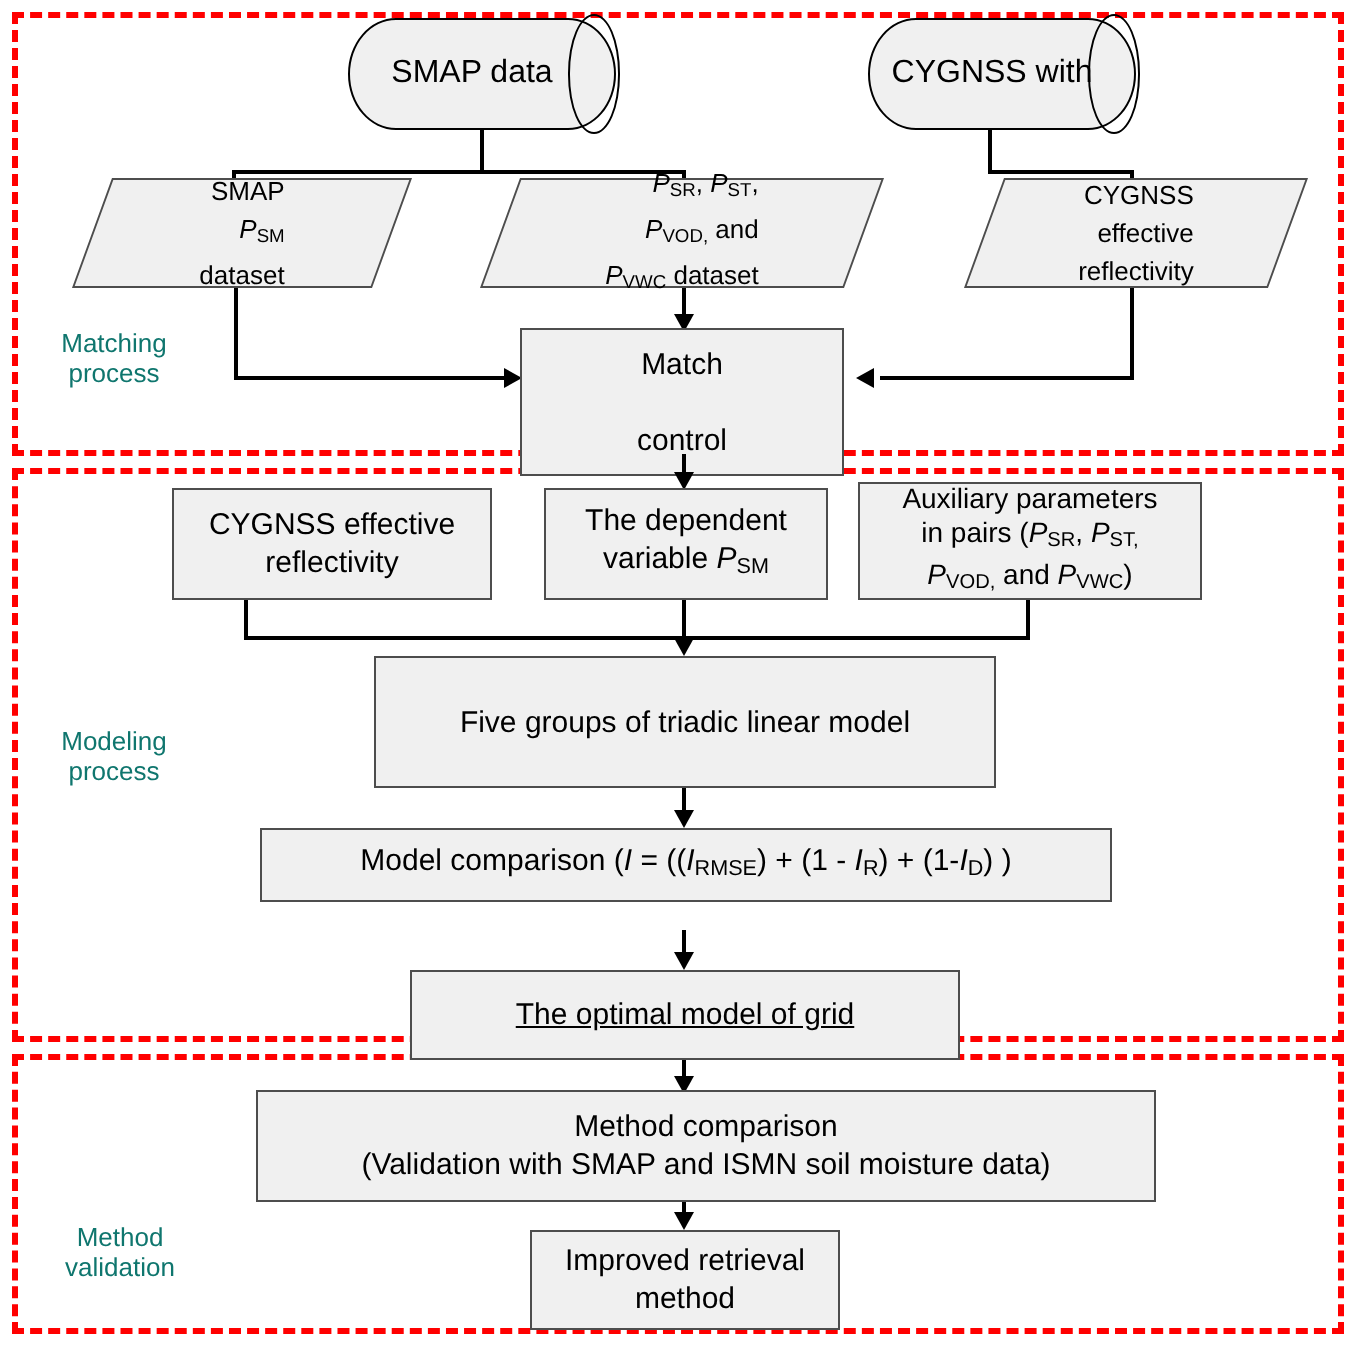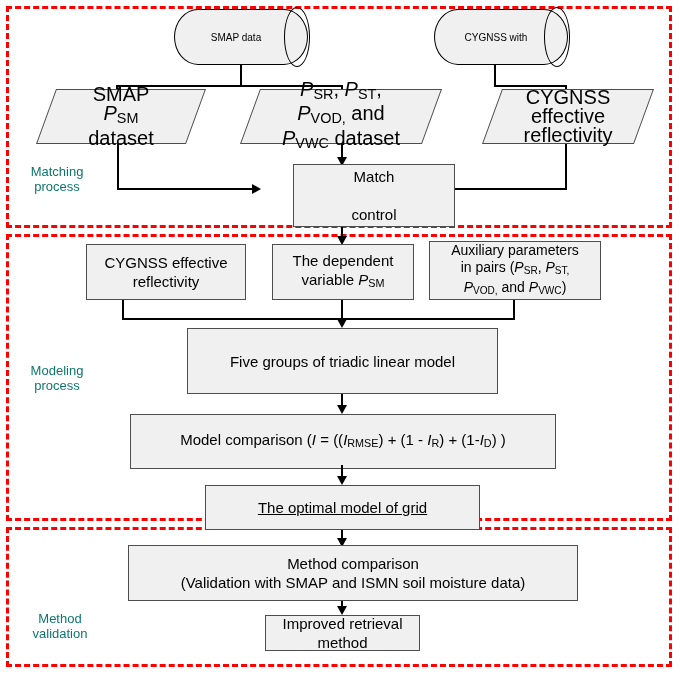--- a/index.html
+++ b/index.html
@@ -71,21 +71,21 @@
     border-radius: 50%;
     box-sizing: border-box;
     background: transparent;
   }
   .cylinder .cyl-text {
     position: absolute;
     inset: 0;
     display: flex;
     align-items: center;
     justify-content: center;
-    font-size: 10px;
+    font-size: 16px;
     color: #000;
     padding-right: 10px;
     box-sizing: border-box;
   }
   
   .parallelogram {
     position: absolute;
     box-sizing: border-box;
   }
   .parallelogram .par-shape {
@@ -95,23 +95,23 @@
     border: 1.6px solid #4d4d4d;
     box-sizing: border-box;
     transform: skewX(-20deg);
   }
   .parallelogram .par-text {
     position: absolute;
     inset: 0;
     display: flex;
     align-items: center;
     justify-content: center;
-    font-size: 20px;
+    font-size: 13px;
     line-height: 19px;
-    text-align: center;
+    text-align: right;
     color: #000;
   }
   
   .ln-v, .ln-h {
     position: absolute;
     background: #000000;
   }
   .ln-v { width: 2px; }
   .ln-h { height: 2px; }
   .arrow-d, .arrow-l, .arrow-r {
@@ -219,21 +219,21 @@
   <div class="ln-h" style="left:117px; top:188px; width:140px;"></div>
   <div class="arrow-r" style="left:252px; top:183.5px;"></div>
 
   <div class="ln-v" style="left:341px; top:144px; height:16px;"></div>
   <div class="arrow-d" style="left:336.5px; top:157px;"></div>
 
   <div class="ln-v" style="left:565px; top:144px; height:46px;"></div>
   <div class="ln-h" style="left:440px; top:188px; width:127px;"></div>
   <div class="arrow-l" style="left:428px; top:183.5px;"></div>
 
-  <div class="node" style="left:260px; top:164px; width:162px; height:63px;margin-left:33px;">
+  <div class="node" style="left:260px; top:164px; width:162px; height:74px;">
     <span class="txt">
       <span>Match</span><br>
       <br>
       <span>control</span>
     </span>
   </div>
 
   <div class="ln-v" style="left:341px; top:227px; height:12px;"></div>
   <div class="arrow-d" style="left:336.5px; top:236px;"></div>
 
@@ -268,21 +268,21 @@
 
   <div class="node" style="left:187px; top:328px; width:311px; height:66px;">
     <span class="txt">
       <span>Five groups of triadic linear model</span><br>
     </span>
   </div>
 
   <div class="ln-v" style="left:341px; top:394px; height:14px;"></div>
   <div class="arrow-d" style="left:336.5px; top:405px;"></div>
 
-  <div class="node" style="left:130px; top:414px; width:426px; height:55px;">
+  <div class="node" style="left:130px; top:414px; width:426px; height:37px;">
     <span class="txt">
       Model comparison (<i>I</i> = ((<i>I</i><sub>RMSE</sub>) + (1 - <i>I</i><sub>R</sub>) + (1-<i>I</i><sub>D</sub>) )
     </span>
   </div>
 
   <div class="ln-v" style="left:341px; top:465px; height:14px;"></div>
   <div class="arrow-d" style="left:336.5px; top:476px;"></div>
 
   <div class="node" style="left:205px; top:485px; width:275px; height:45px;text-decoration:underline;">
     <span class="txt">The optimal model of grid</span>
@@ -294,20 +294,20 @@
   <div class="node" style="left:128px; top:545px; width:450px; height:56px;">
     <span class="txt">
       <span>Method comparison</span><br>
       <span>(Validation with SMAP and ISMN soil moisture data)</span>
     </span>
   </div>
 
   <div class="ln-v" style="left:341px; top:601px; height:8px;"></div>
   <div class="arrow-d" style="left:336.5px; top:606px;"></div>
 
-  <div class="node" style="left:265px; top:615px; width:155px; height:36px;">
+  <div class="node" style="left:265px; top:615px; width:155px; height:50px;">
     <span class="txt">
       <span>Improved retrieval</span><br>
       <span>method</span>
     </span>
   </div>
 
 </div>
 
 </body></html>

